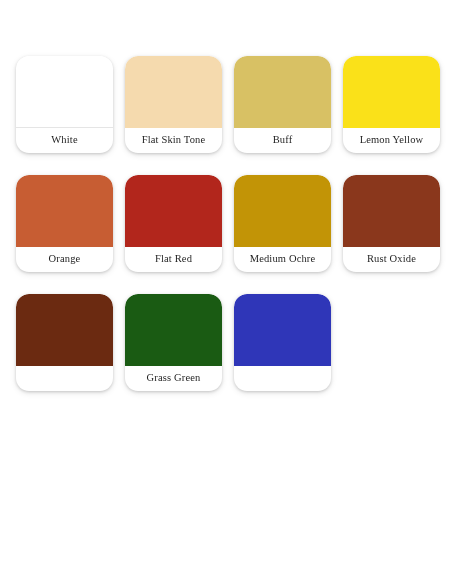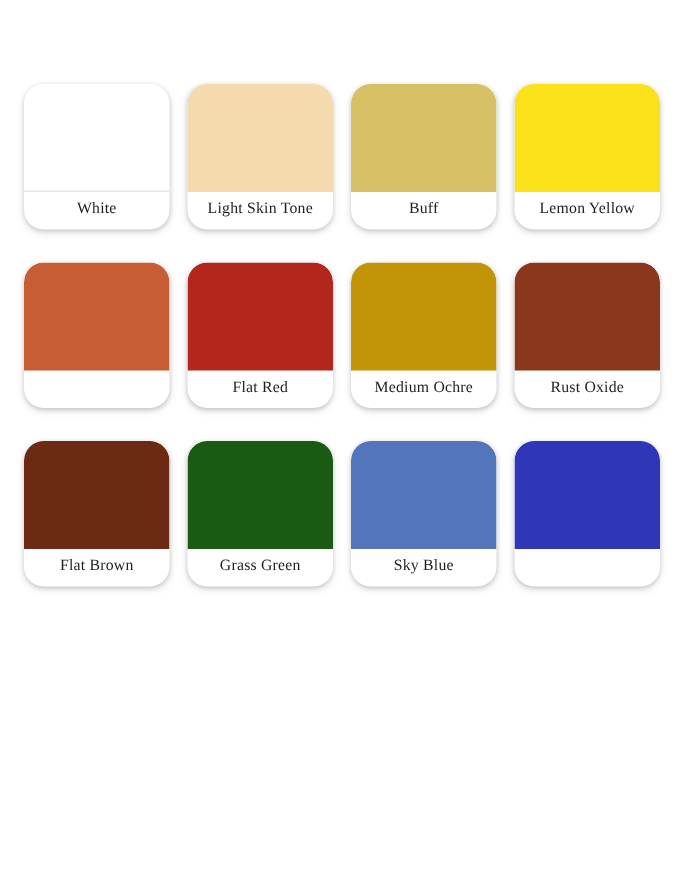--- a/index.html
+++ b/index.html
@@ -68,53 +68,49 @@
 </head>
 <body>
 
 <div id="palette-grid">
     <div class="swatch-card">
       <div class="swatch-color has-hairline" style="background-color: rgb(255, 255, 255);"></div>
       <div class="swatch-label">White</div>
     </div>
     <div class="swatch-card">
       <div class="swatch-color" style="background-color: rgb(245, 218, 174);"></div>
-      <div class="swatch-label">Light Skin Tone</div>
+      <div class="swatch-label">Flat Skin Tone</div>
     </div>
     <div class="swatch-card">
       <div class="swatch-color" style="background-color: rgb(216, 193, 100);"></div>
       <div class="swatch-label">Buff</div>
     </div>
     <div class="swatch-card">
       <div class="swatch-color" style="background-color: rgb(250, 225, 25);"></div>
       <div class="swatch-label">Lemon Yellow</div>
     </div>
     <div class="swatch-card">
       <div class="swatch-color" style="background-color: rgb(199, 93, 51);"></div>
+      <div class="swatch-label">Orange</div>
     </div>
     <div class="swatch-card">
       <div class="swatch-color" style="background-color: rgb(178, 38, 28);"></div>
       <div class="swatch-label">Flat Red</div>
     </div>
     <div class="swatch-card">
       <div class="swatch-color" style="background-color: rgb(194, 148, 6);"></div>
       <div class="swatch-label">Medium Ochre</div>
     </div>
     <div class="swatch-card">
       <div class="swatch-color" style="background-color: rgb(138, 55, 28);"></div>
       <div class="swatch-label">Rust Oxide</div>
     </div>
     <div class="swatch-card">
       <div class="swatch-color" style="background-color: rgb(107, 42, 17);"></div>
-      <div class="swatch-label">Flat Brown</div>
     </div>
     <div class="swatch-card">
       <div class="swatch-color" style="background-color: rgb(26, 91, 19);"></div>
       <div class="swatch-label">Grass Green</div>
-    </div>
-    <div class="swatch-card">
-      <div class="swatch-color" style="background-color: rgb(82, 117, 187);"></div>
-      <div class="swatch-label">Sky Blue</div>
     </div>
     <div class="swatch-card">
       <div class="swatch-color" style="background-color: rgb(47, 54, 184);"></div>
     </div>
   </div>
 
 </body></html>

